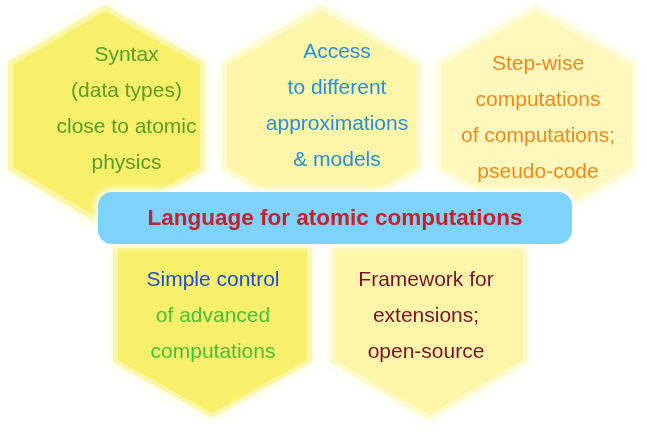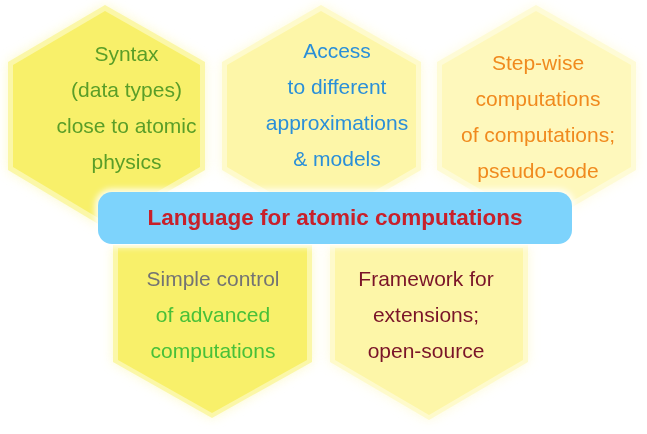--- a/index.html
+++ b/index.html
@@ -64,21 +64,21 @@
   <div style="color:#f08a1e">computations</div>
   <div style="color:#f08a1e">of computations;</div>
   <div style="color:#f08a1e">pseudo-code</div>
 </div>
 
 <div class="banner">
   <span>Language for atomic computations</span>
 </div>
 
 <div class="hex-text" style="left:113px; top:261px; width:200px;">
-  <div style="color:#737373">Simple control</div>
+  <div style="color:#1d4ed8">Simple control</div>
   <div style="color:#48c038">of advanced</div>
   <div style="color:#48c038">computations</div>
 </div>
 
 <div class="hex-text" style="left:326px; top:261px; width:200px;">
   <div style="color:#7a1428">Framework for</div>
   <div style="color:#7a1428">extensions;</div>
   <div style="color:#7a1428">open-source</div>
 </div>
 

